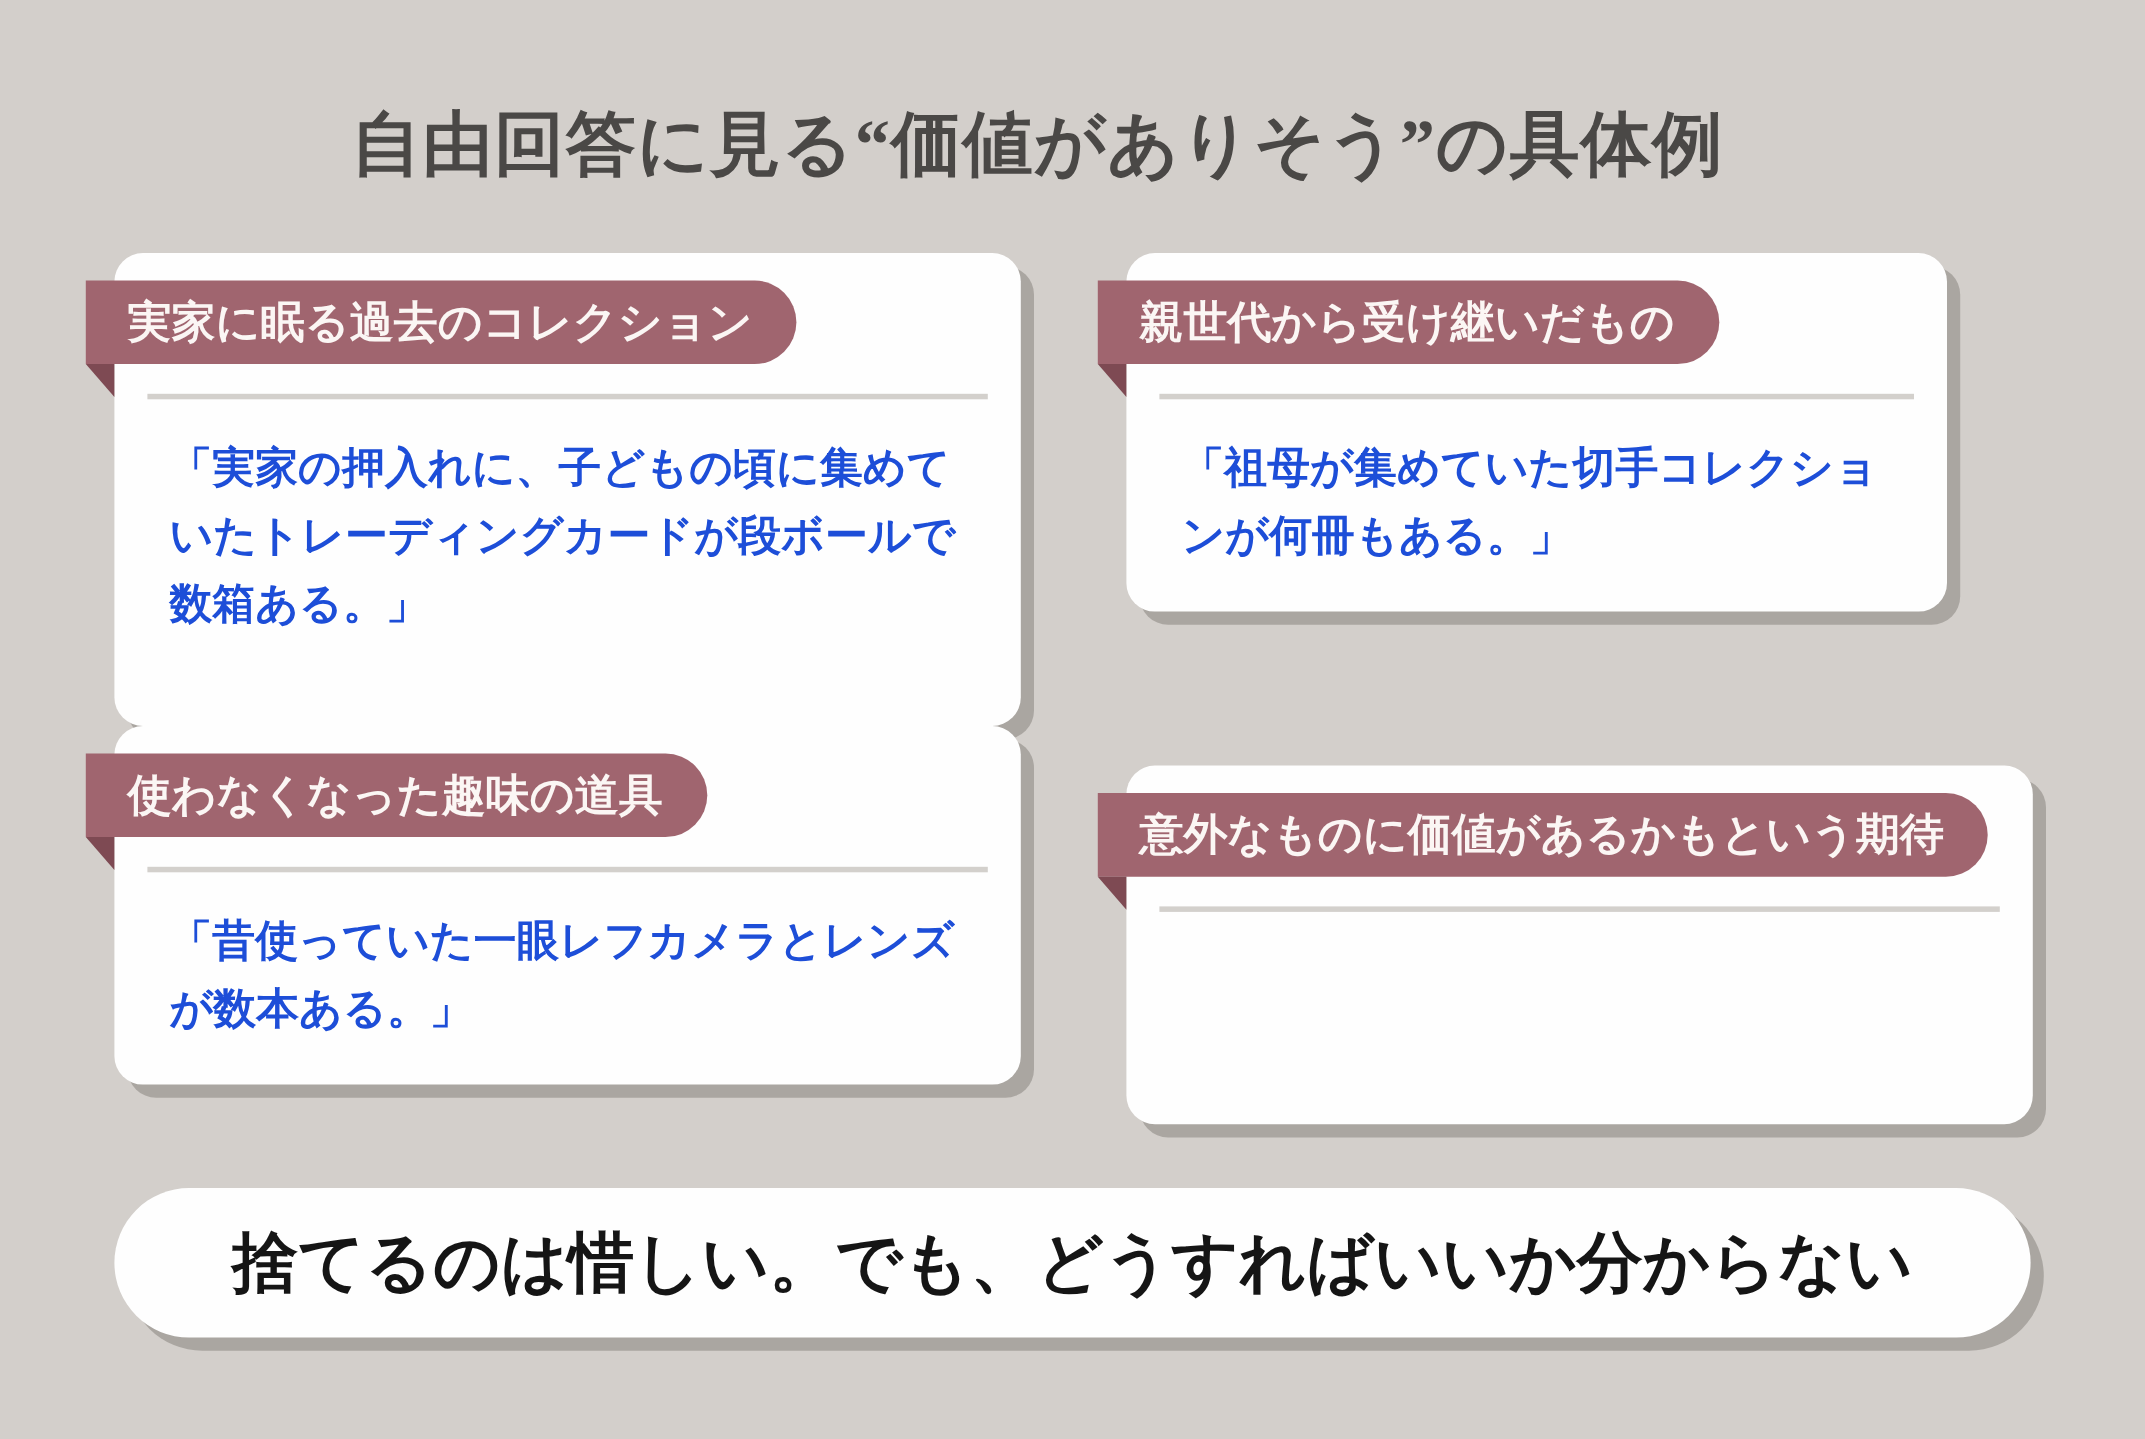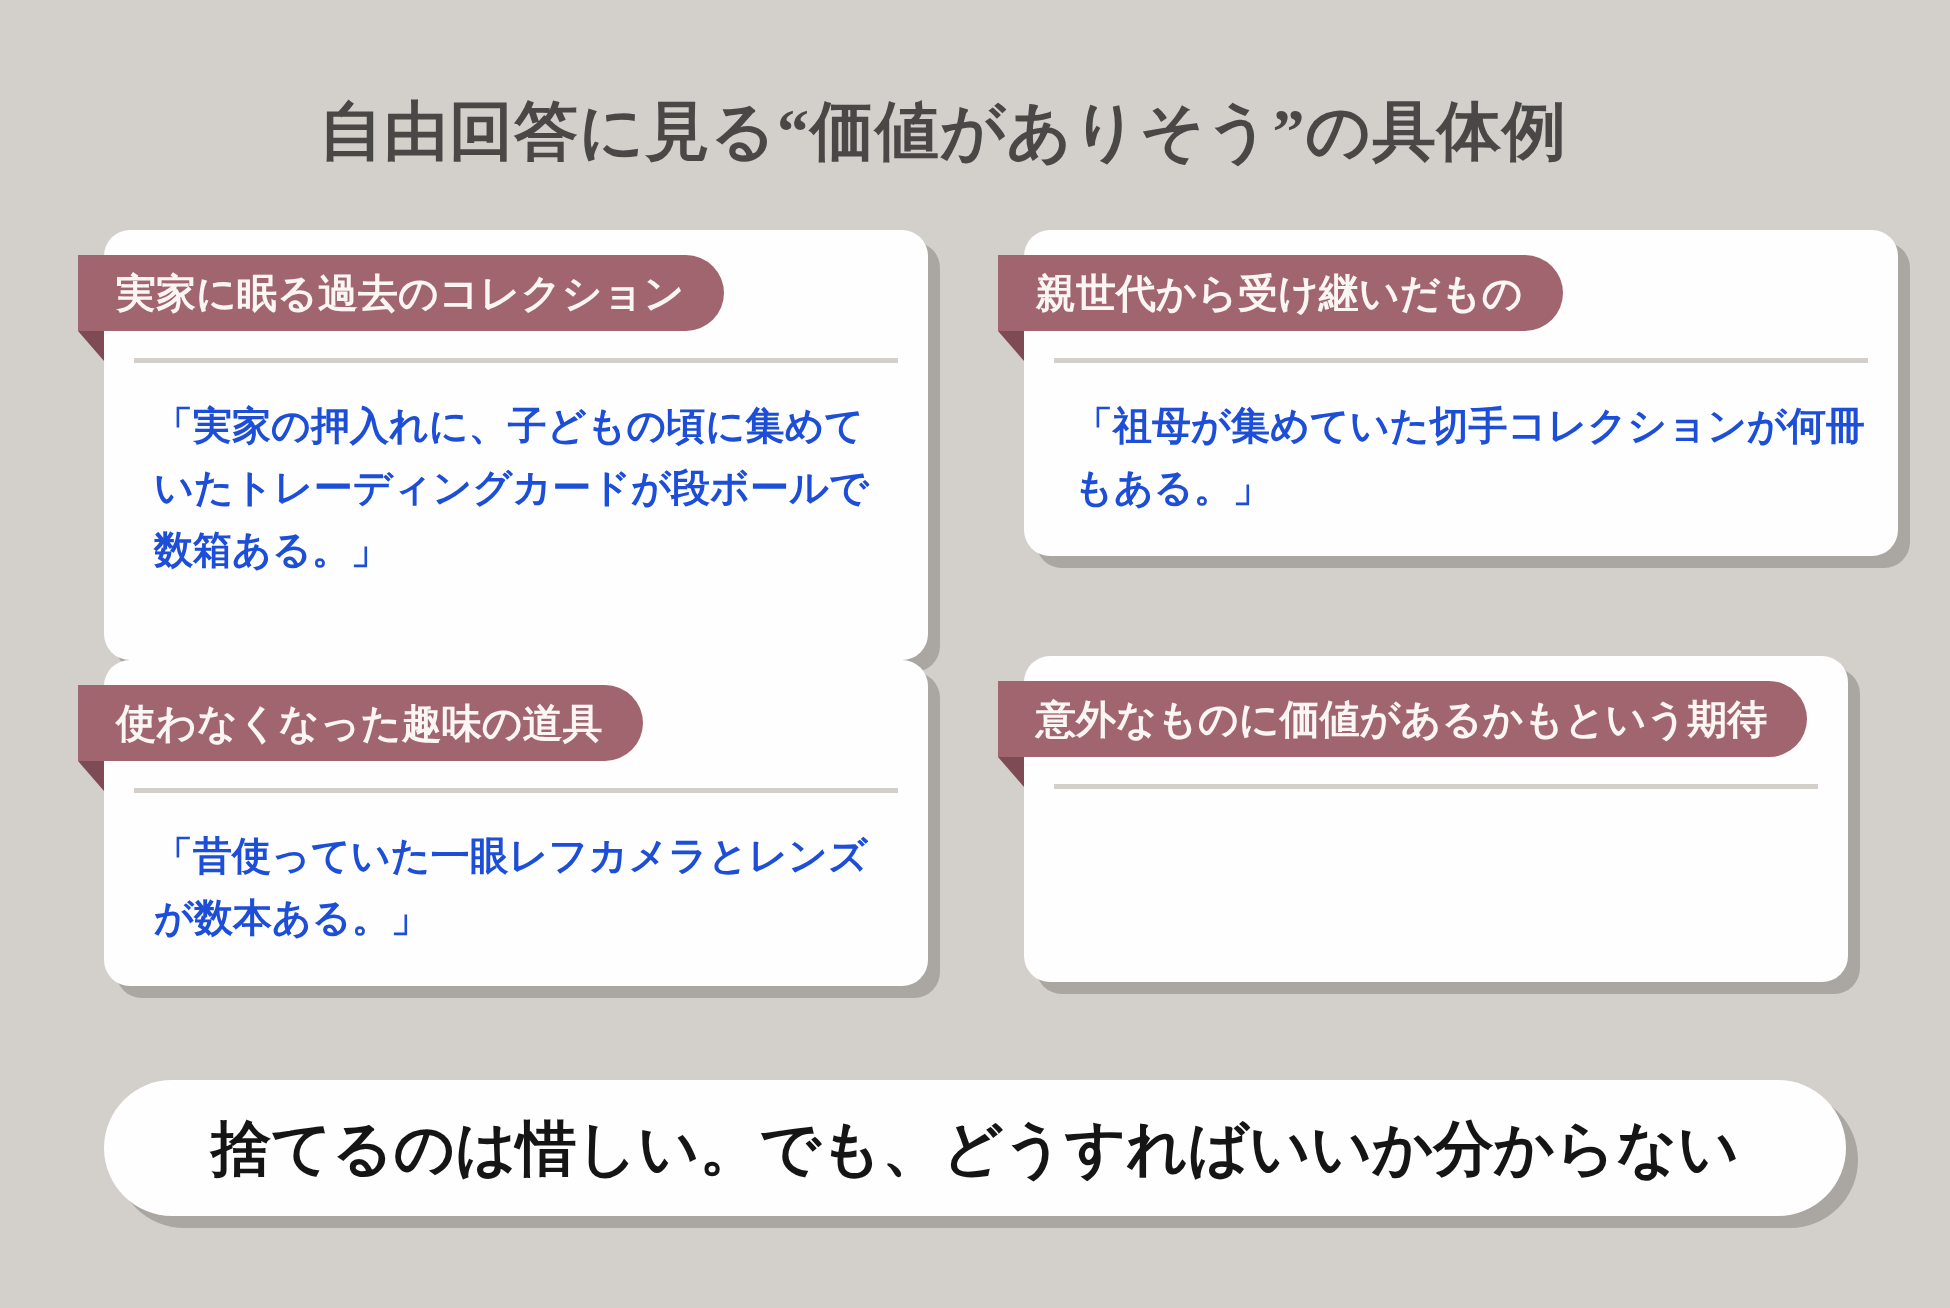--- a/index.html
+++ b/index.html
@@ -50,33 +50,33 @@
 
 <div class="title">自由回答に見る“価値がありそう”の具体例</div>
 
 <div class="card" style="left:104px; top:230px; width:824px; height:430px;">
   <div class="ribbon">実家に眠る過去のコレクション</div>
   <div class="fold"></div>
   <div class="divider"></div>
   <div class="quote">「実家の押入れに、子どもの頃に集めていたトレーディングカードが段ボールで数箱ある。」</div>
 </div>
 
-<div class="card" style="left:1024px; top:230px; width:874px; height:326px;">
+<div class="card" style="left:1024px; top:230px; width:746px; height:326px;">
   <div class="ribbon">親世代から受け継いだもの</div>
   <div class="fold"></div>
   <div class="divider"></div>
   <div class="quote">「祖母が集めていた切手コレクションが何冊もある。」</div>
 </div>
 
 <div class="card" style="left:104px; top:660px; width:824px; height:326px;">
   <div class="ribbon">使わなくなった趣味の道具</div>
   <div class="fold"></div>
   <div class="divider"></div>
   <div class="quote">「昔使っていた一眼レフカメラとレンズが数本ある。」</div>
 </div>
 
-<div class="card" style="left:1024px; top:656px; width:824px; height:326px;">
+<div class="card" style="left:1024px; top:696px; width:824px; height:326px;">
   <div class="ribbon">意外なものに価値があるかもという期待</div>
   <div class="fold"></div>
   <div class="divider"></div>
 </div>
 
 <div class="pill">捨てるのは惜しい。でも、どうすればいいか分からない</div>
 
 </body></html>

